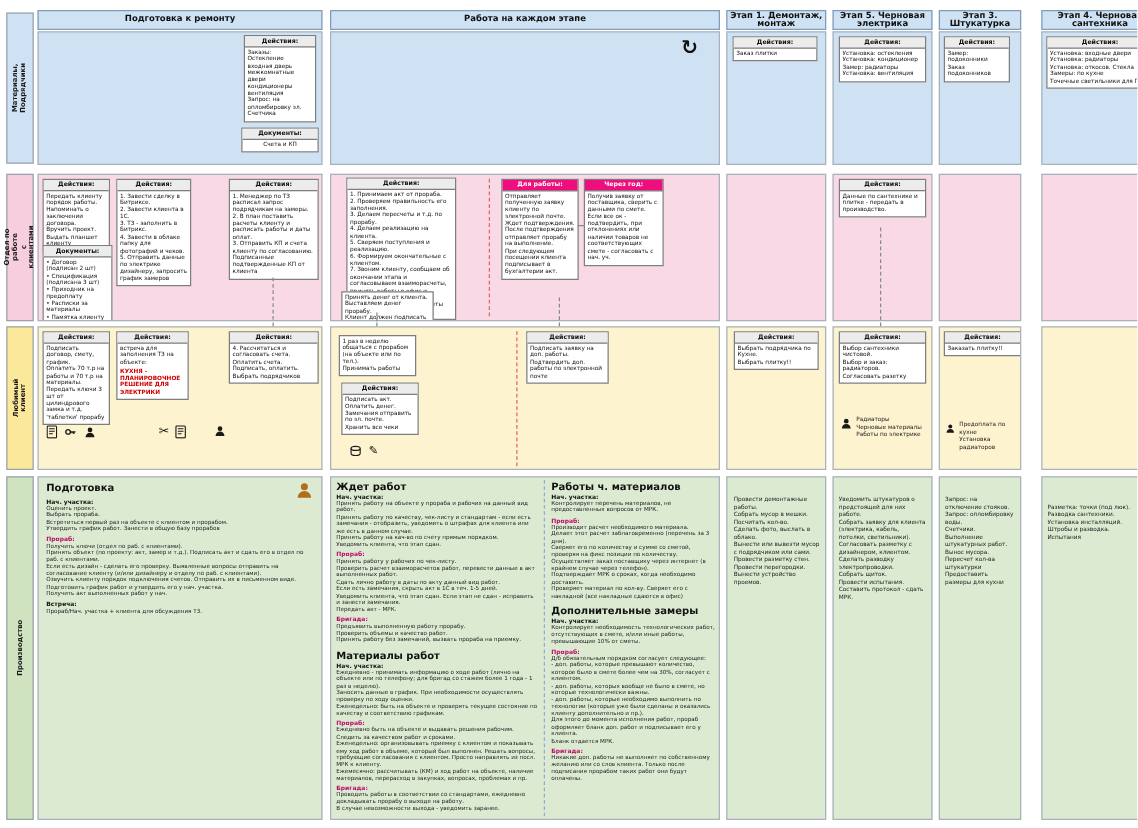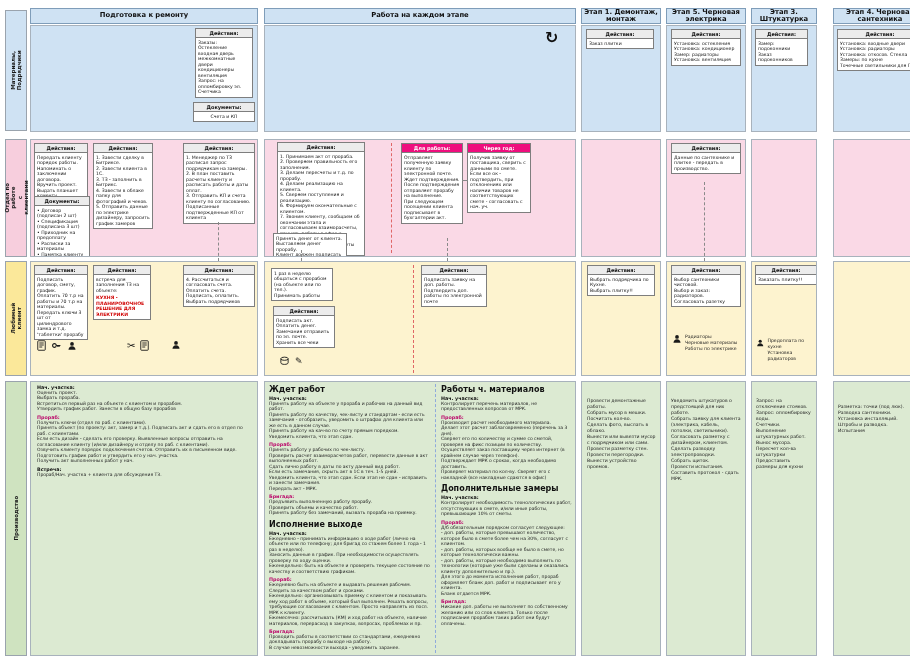--- a/index.html
+++ b/index.html
@@ -182,20 +182,27 @@
       <div class="iconrow" style="left:140px;top:78px">
         <svg class="ic" width="10" height="10" viewBox="0 0 24 24" fill="#1a1a1a">
             <circle cx="12" cy="7" r="4.5"></circle>
             <path d="M3.5 21c0-4.7 3.8-8.5 8.5-8.5s8.5 3.8 8.5 8.5z"></path>
           </svg>
       </div>
     </div>
 
     <div class="band green">
       <div class="gblock" style="left:6px;top:3px;right:6px">
+        <div class="prep-head">
+          <div class="sec-title">Подготовка</div>
+          <svg class="ic" width="15" height="15" viewBox="0 0 24 24" fill="#b06d1a">
+              <circle cx="12" cy="7" r="4.5"></circle>
+              <path d="M3.5 21c0-4.7 3.8-8.5 8.5-8.5s8.5 3.8 8.5 8.5z"></path>
+            </svg>
+        </div>
         <div class="seg">
           <b class="lbl">Нач. участка:</b>
           <span class="t2">Оценить проект.
 Выбрать прораба.
 Встретиться первый раз на объекте с клиентом и прорабом.
 Утвердить график работ. Занести в общую базу прорабов</span>
         </div>
         <div class="seg">
           <b class="lbl mag">Прораб:</b>
           <span class="t2">Получить ключи (отдел по раб. с клиентами).
@@ -301,21 +308,21 @@
 Передать акт - МРК.</span>
             </div>
           <div class="seg">
               <b class="lbl mag">Бригада:</b>
               <span class="t2">Предъявить выполненную работу прорабу.
 Проверить объемы и качество работ.
 Принять работу без замечаний, вызвать прораба на приемку.</span>
             </div>
         </div>
         <div class="sec">
-          <div class="sec-title">Исполнение выходе</div>
+          <div class="sec-title">Материалы работ</div>
           <div class="seg">
               <b class="lbl">Нач. участка:</b>
               <span class="t2">Ежедневно - принимать информацию о ходе работ (лично на объекте или по телефону; для бригад со стажем более 1 года - 1 раз в неделю).
 Заносить данные в график. При необходимости осуществлять проверку по ходу оценки.
 Еженедельно: быть на объекте и проверять текущее состояние по качеству и соответствию графикам.</span>
             </div>
           <div class="seg">
               <b class="lbl mag">Прораб:</b>
               <span class="t2">Ежедневно быть на объекте и выдавать решения рабочим.
 Следить за качеством работ и сроками.

